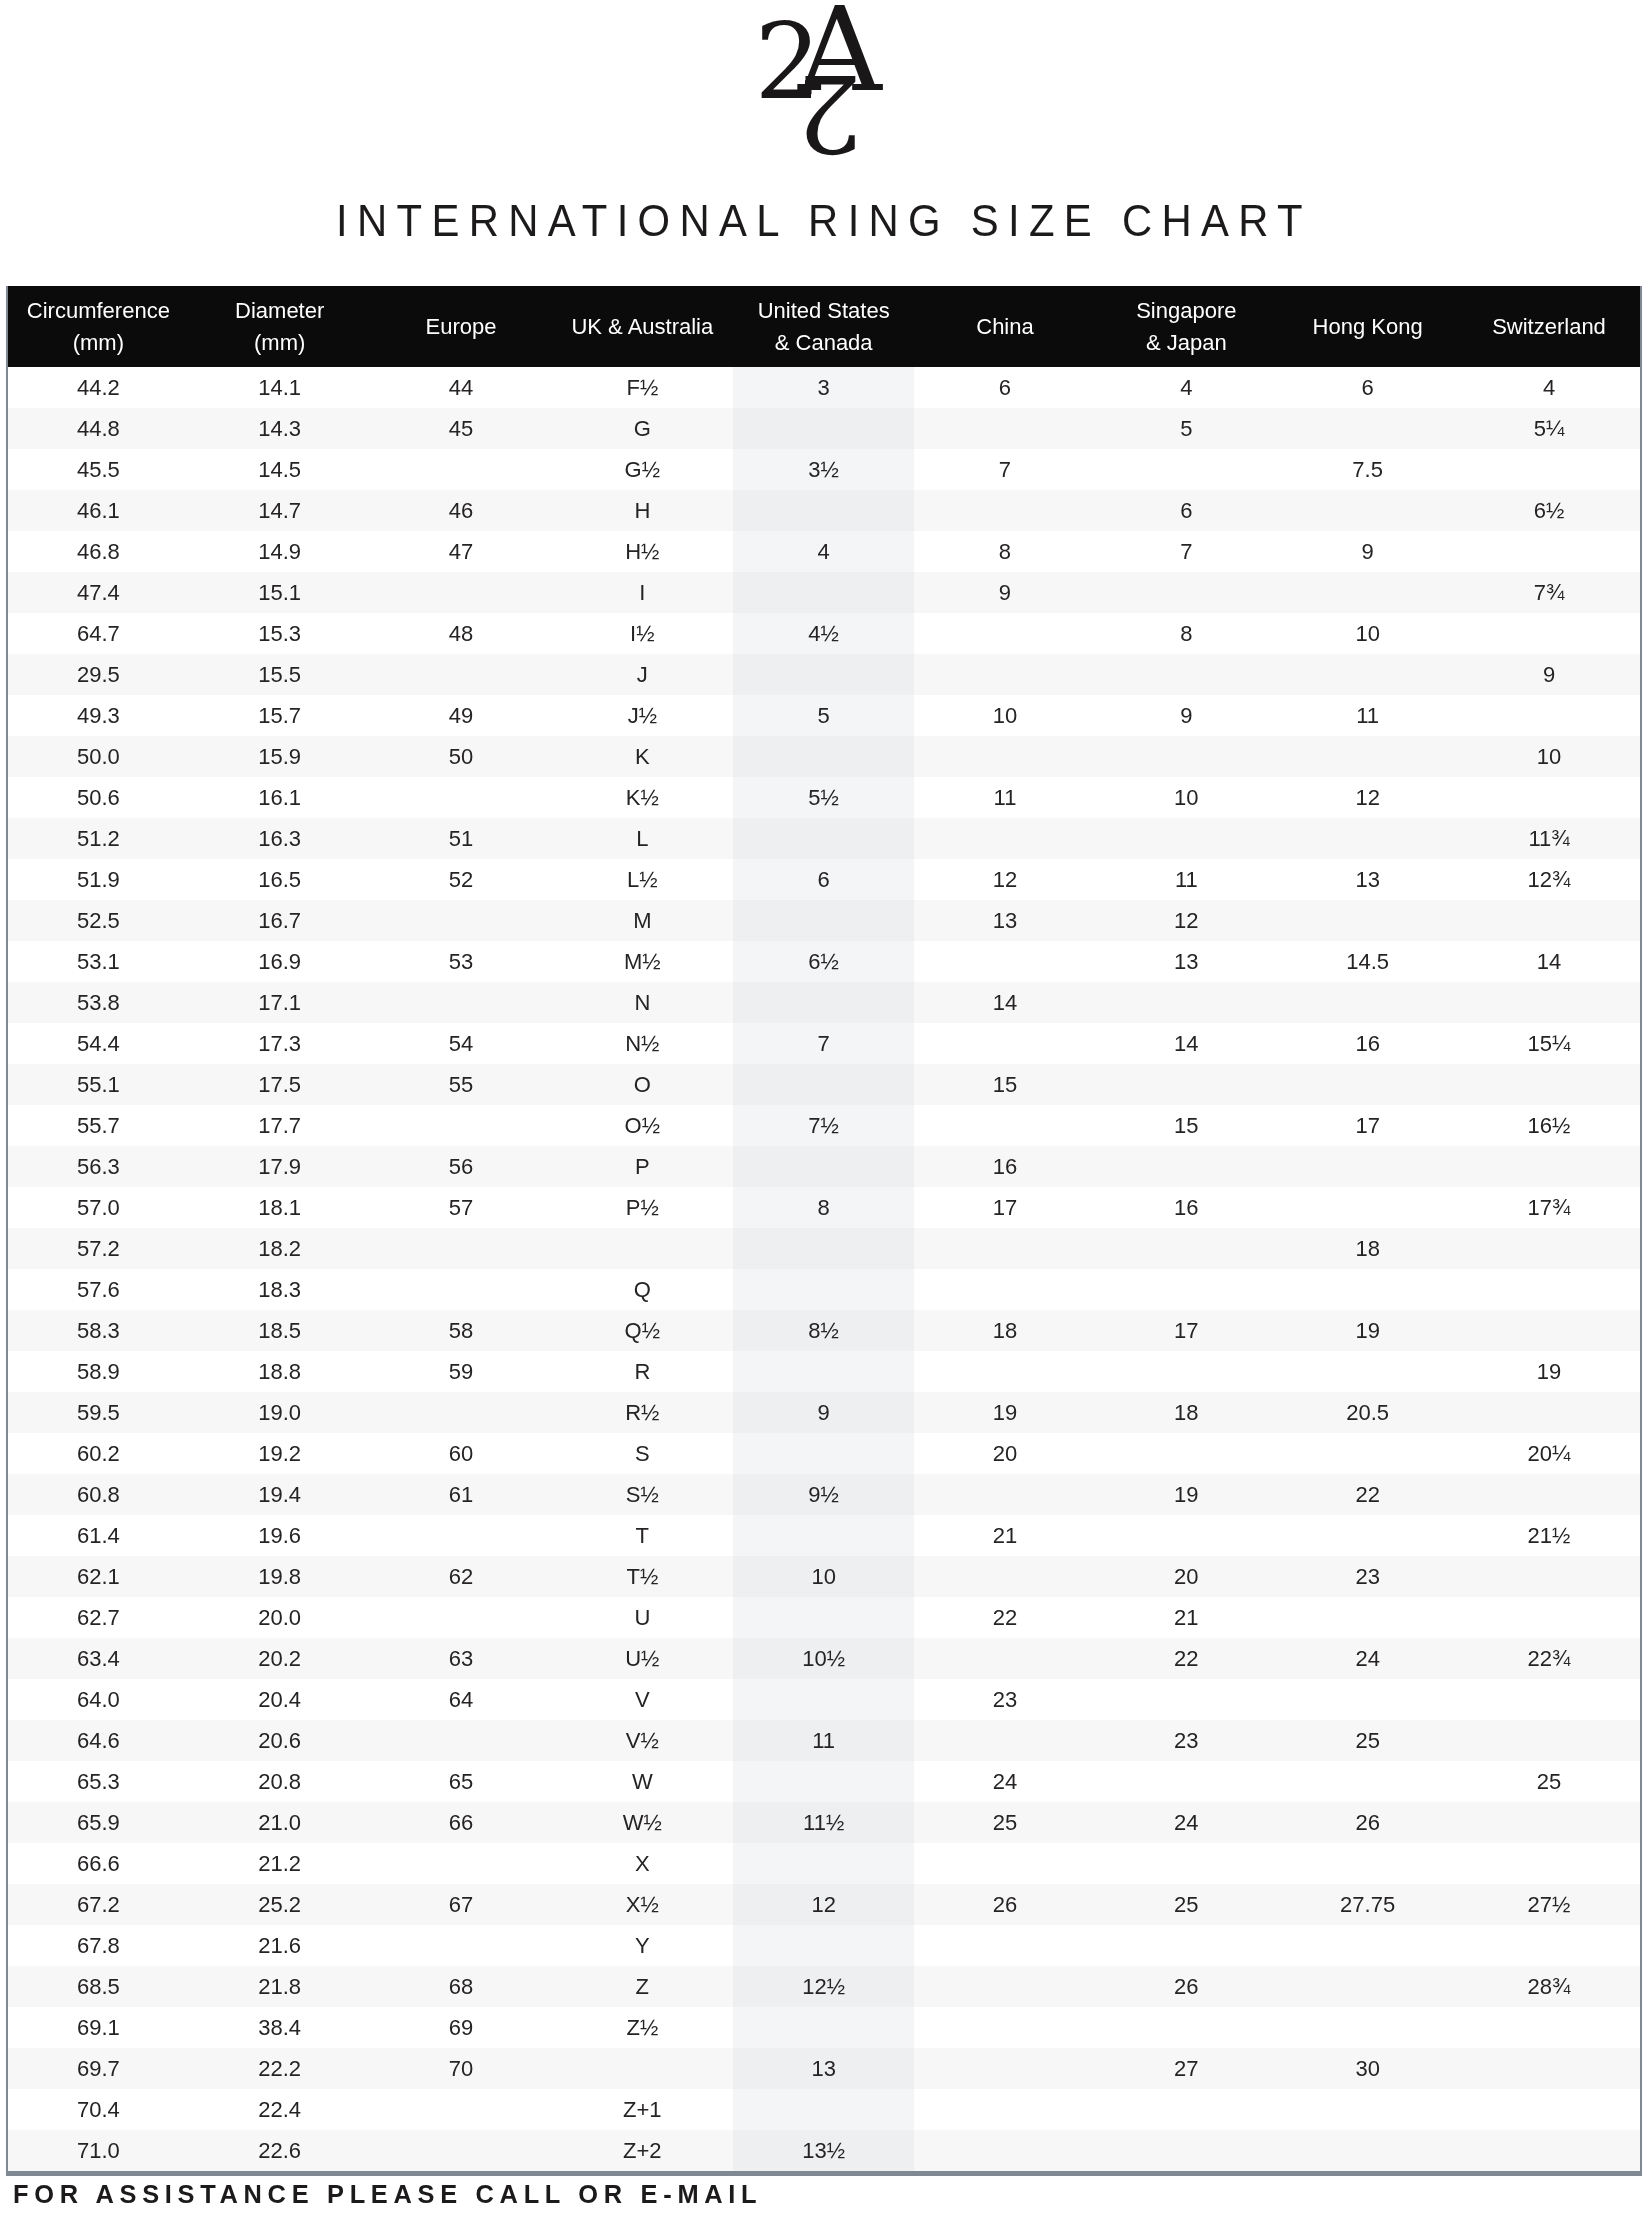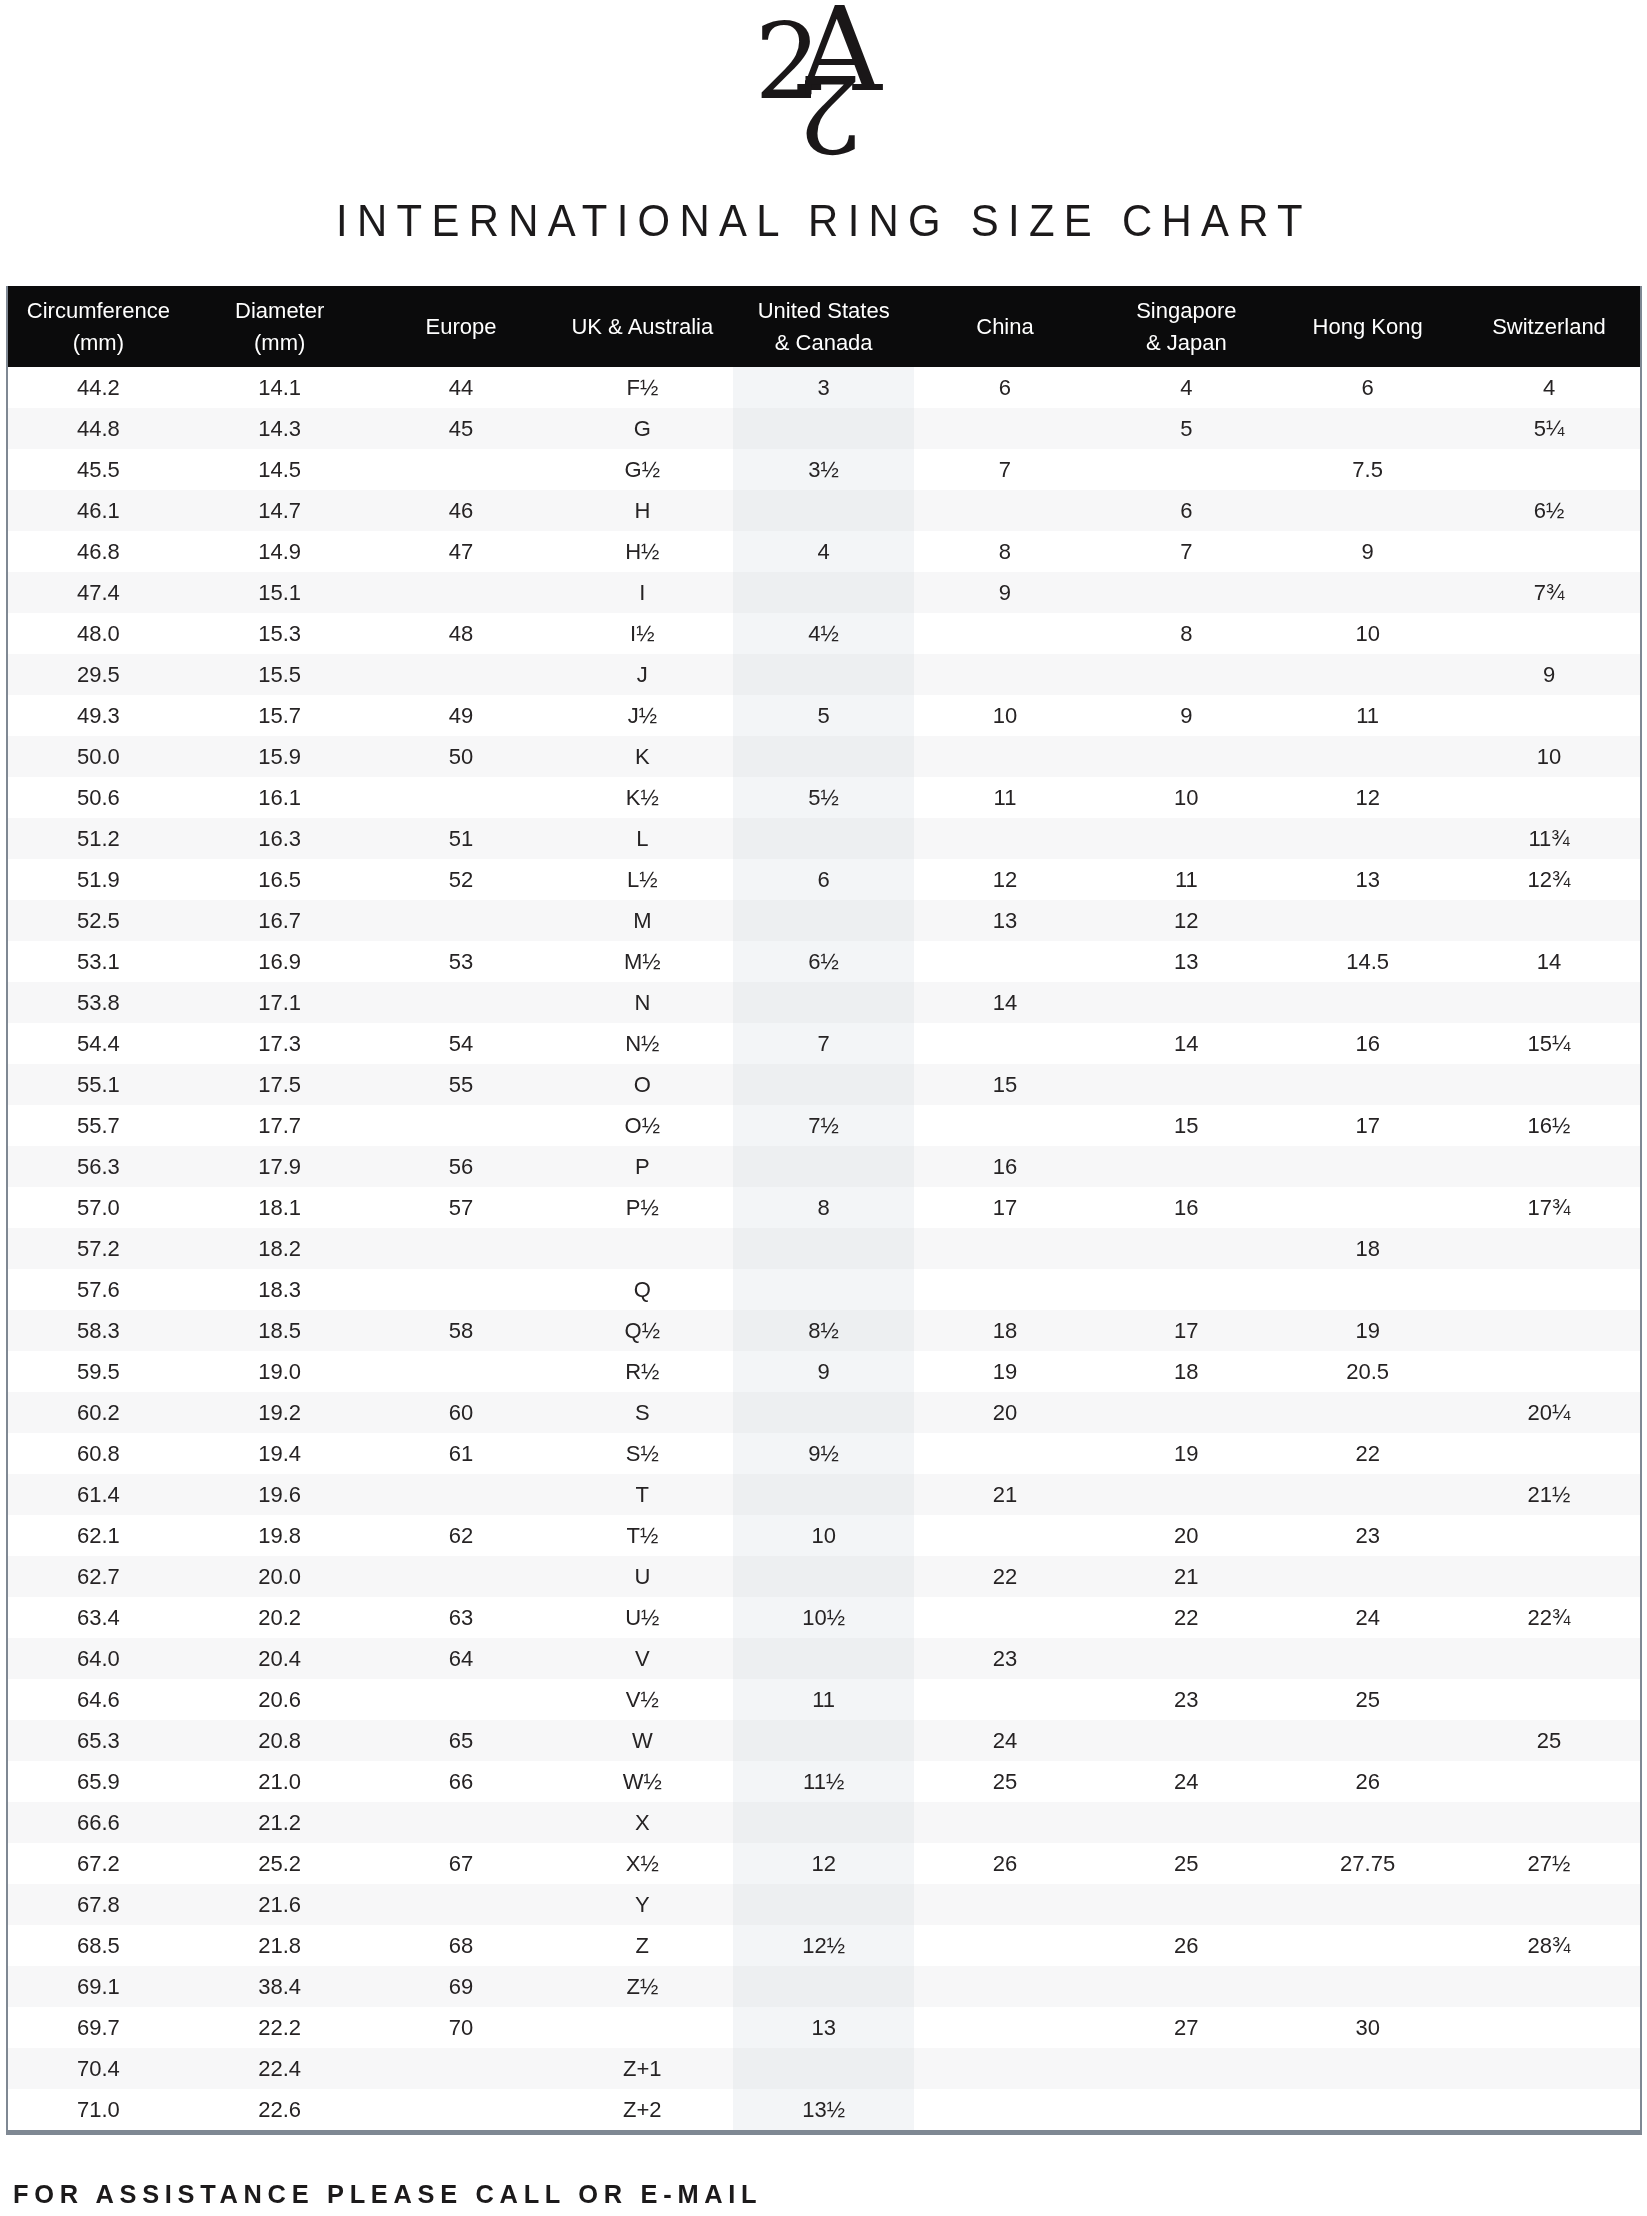--- a/index.html
+++ b/index.html
@@ -202,21 +202,21 @@
           <td>15.1</td>
           <td></td>
           <td>I</td>
           <td class="col-highlight"></td>
           <td>9</td>
           <td></td>
           <td></td>
           <td>7¾</td>
         </tr>
         <tr>
-          <td>48.0</td>
+          <td>64.7</td>
           <td>15.3</td>
           <td>48</td>
           <td>I½</td>
           <td class="col-highlight">4½</td>
           <td></td>
           <td>8</td>
           <td>10</td>
           <td></td>
         </tr>
         <tr>
@@ -400,20 +400,31 @@
           <td>18.5</td>
           <td>58</td>
           <td>Q½</td>
           <td class="col-highlight">8½</td>
           <td>18</td>
           <td>17</td>
           <td>19</td>
           <td></td>
         </tr>
         <tr>
+          <td>58.9</td>
+          <td>18.8</td>
+          <td>59</td>
+          <td>R</td>
+          <td class="col-highlight"></td>
+          <td></td>
+          <td></td>
+          <td></td>
+          <td>19</td>
+        </tr>
+        <tr>
           <td>59.5</td>
           <td>19.0</td>
           <td></td>
           <td>R½</td>
           <td class="col-highlight">9</td>
           <td>19</td>
           <td>18</td>
           <td>20.5</td>
           <td></td>
         </tr>

